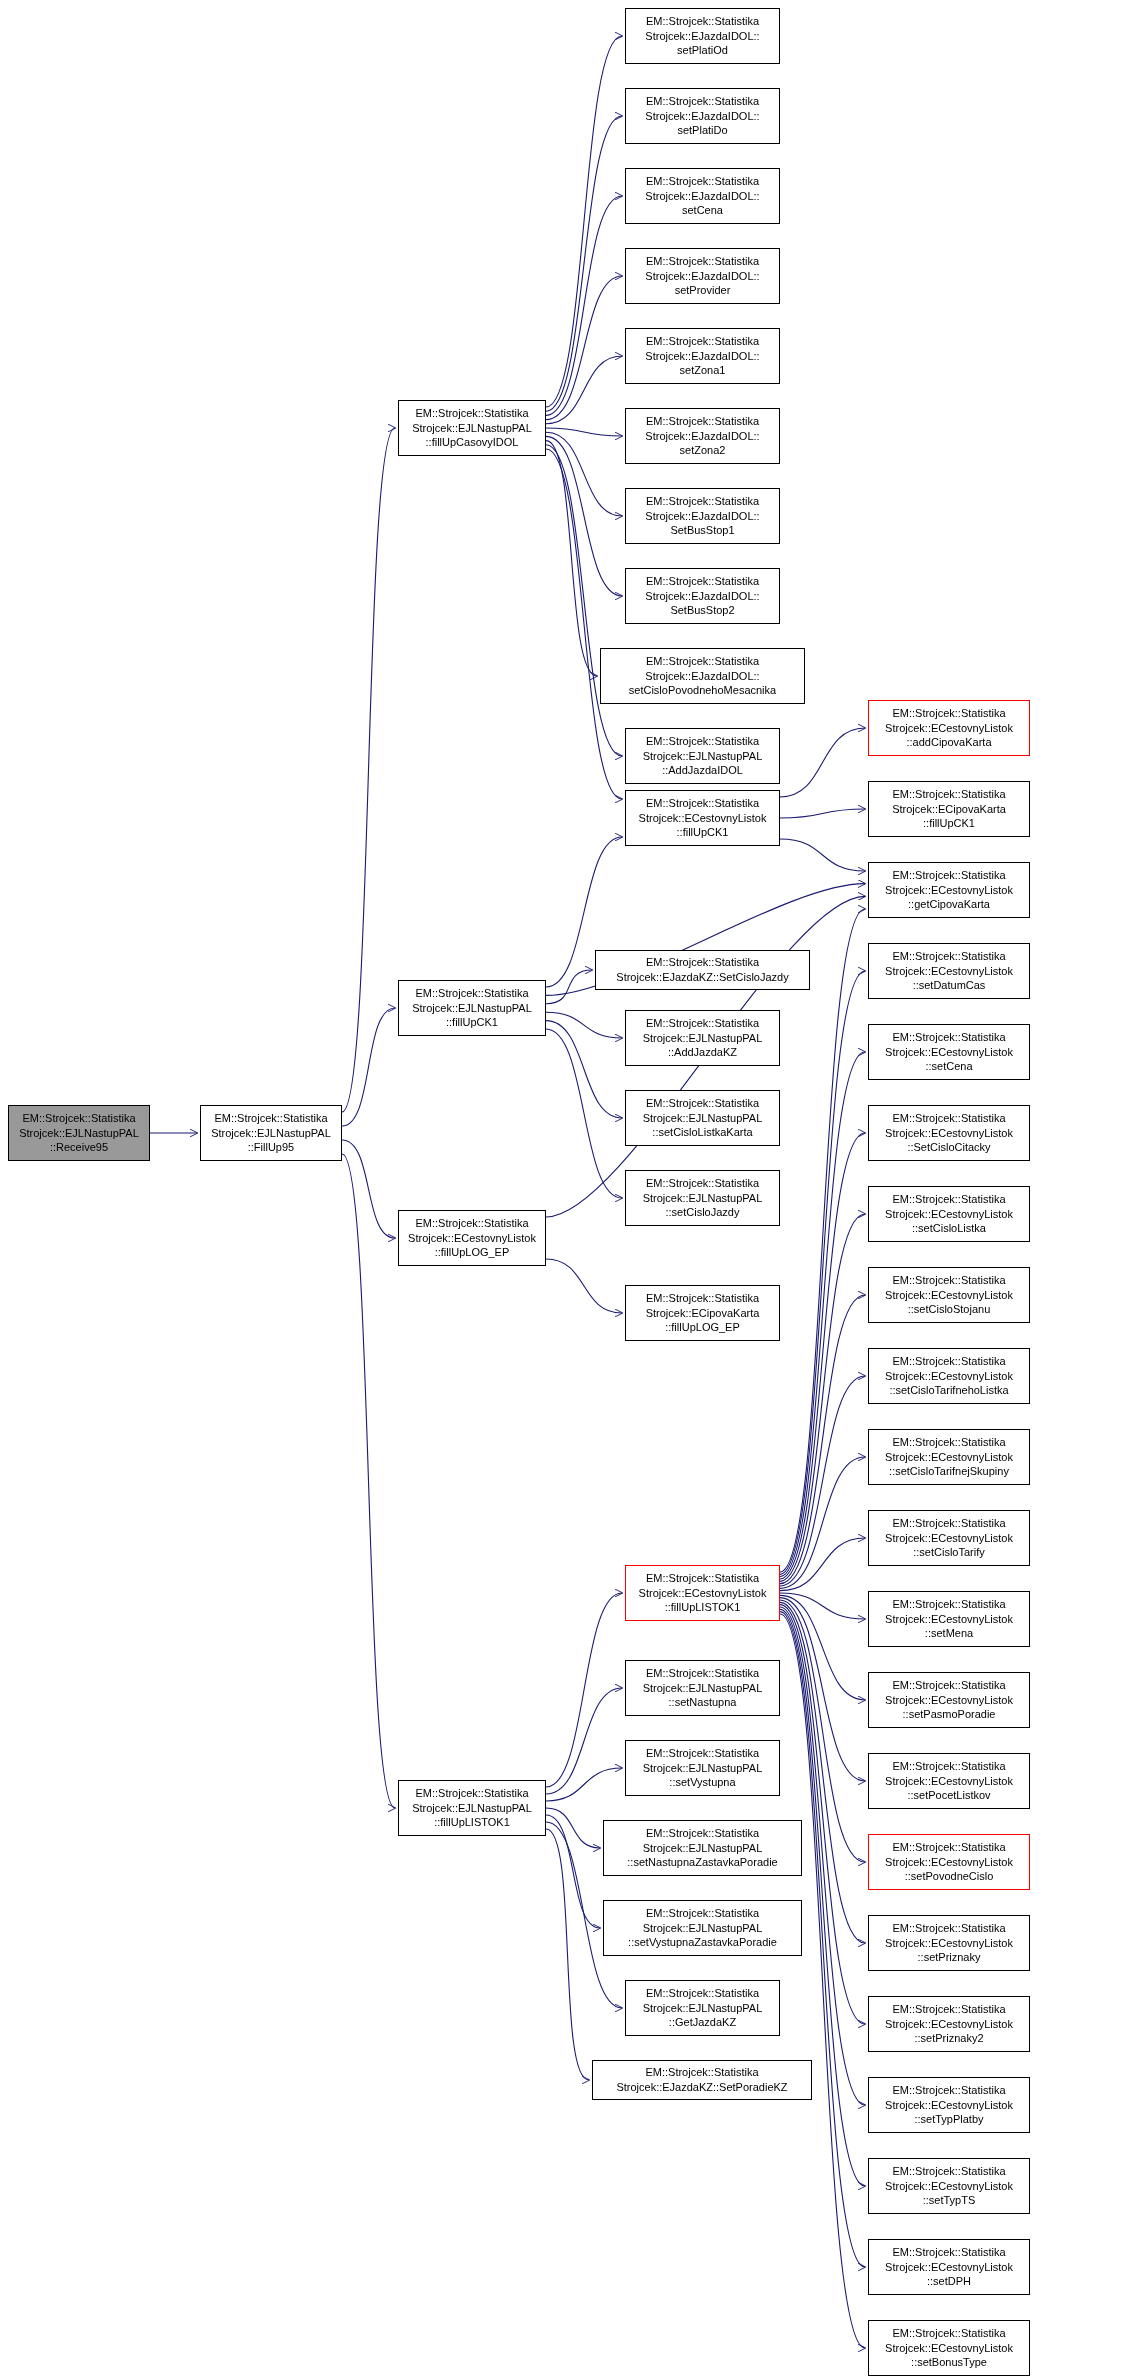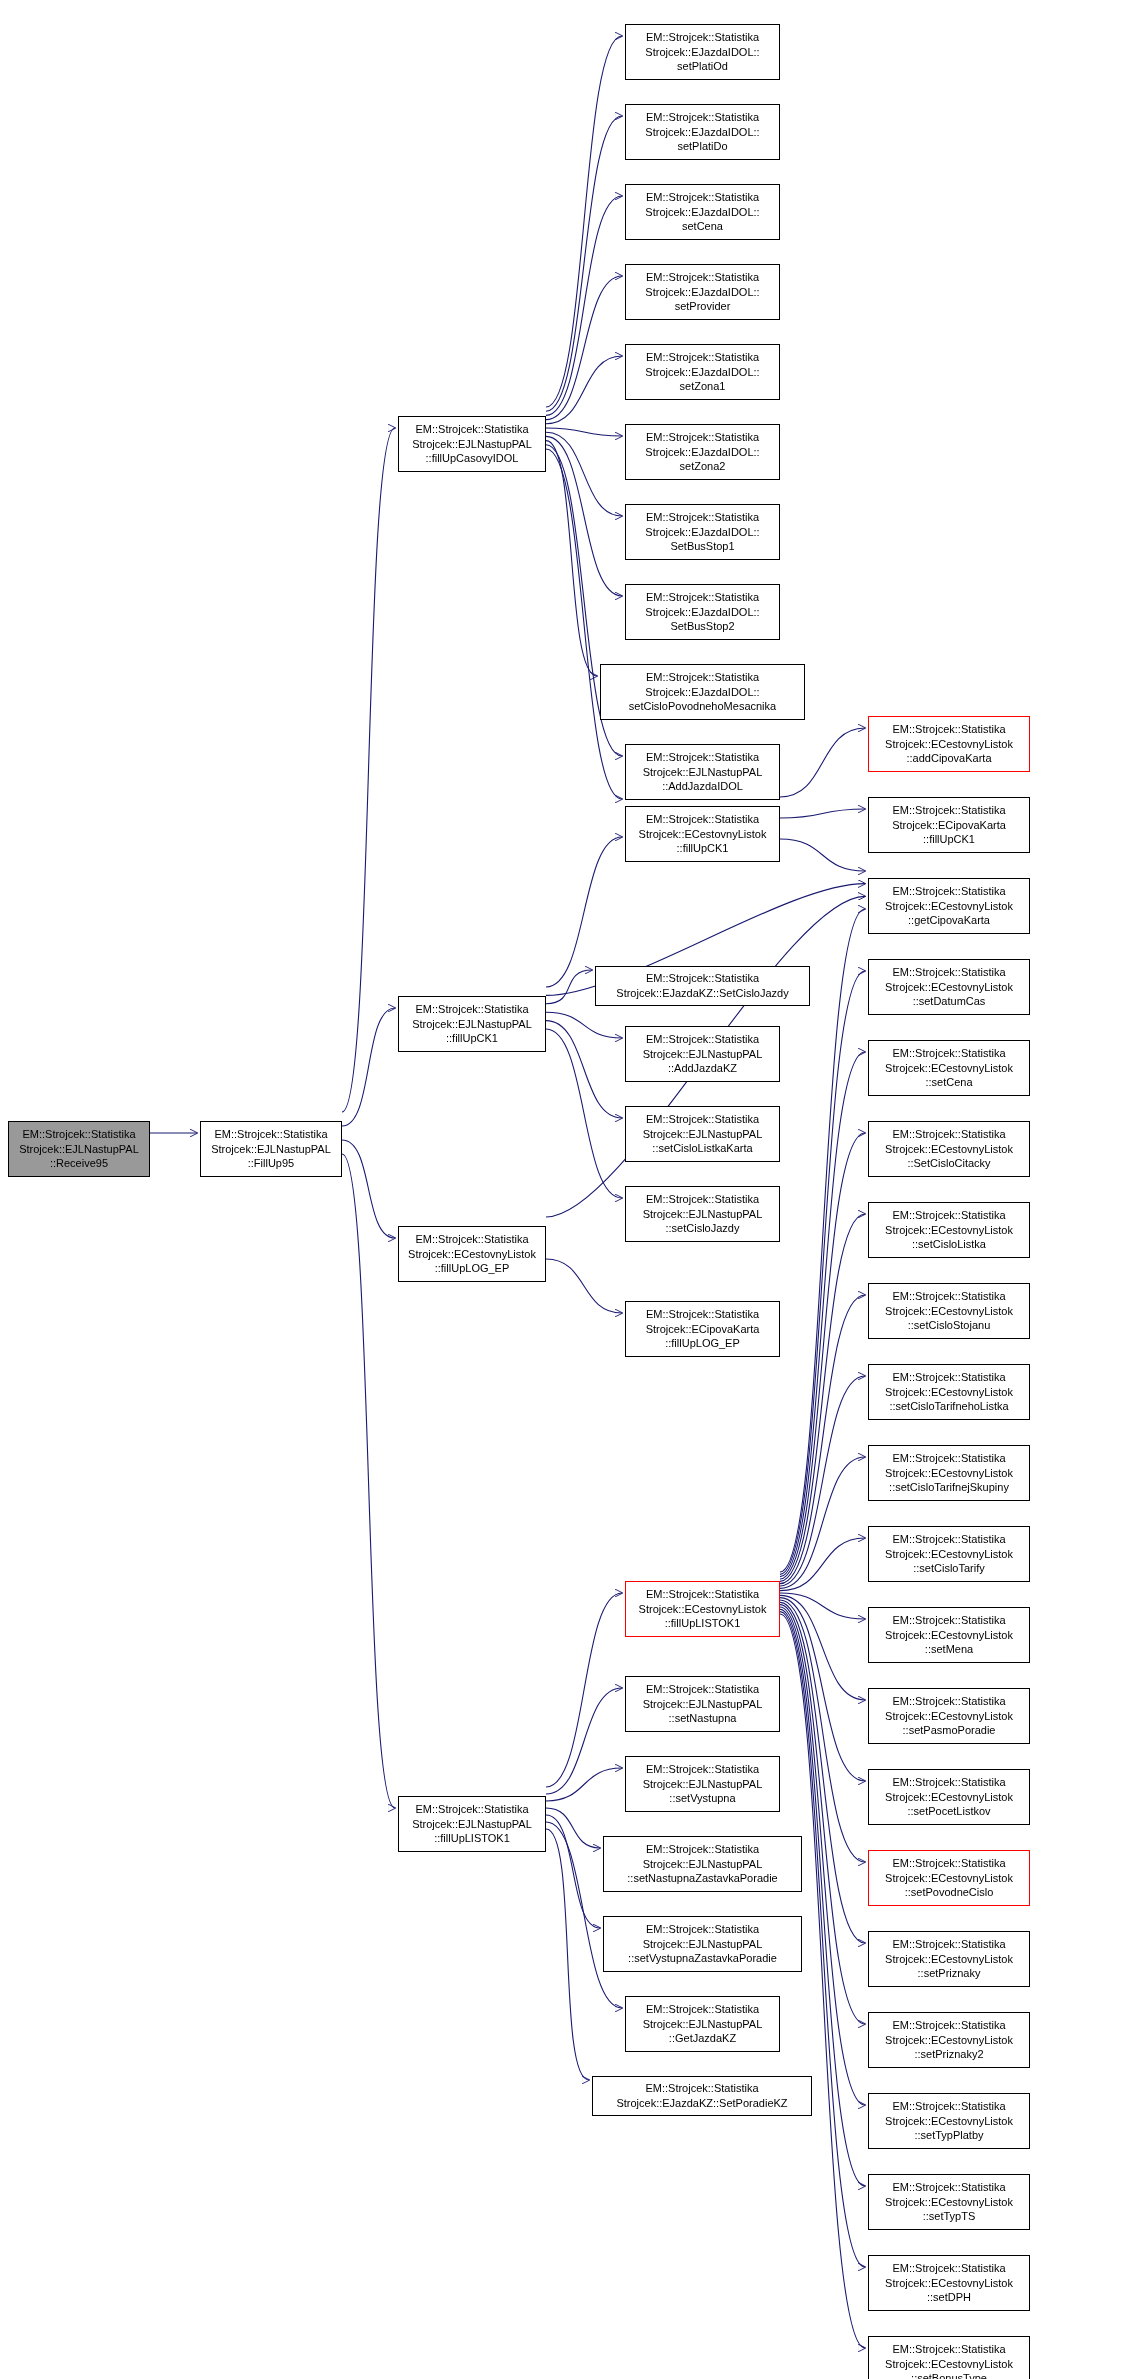--- a/index.html
+++ b/index.html
@@ -29,21 +29,20 @@
     color: #000000;
     font-size: 11px;
     line-height: 1.32;
     display: flex;
     align-items: center;
     justify-content: center;
     text-align: center;
     white-space: pre-line;
     padding: 2px 3px;
     cursor: pointer;
-    margin-top: 16px;
   }
   .node.highlight { background: #999999; }
   .node.red { border-color: #ff0000; }
 </style>
 </head>
 <body>
 
 <div class="canvas">
   <svg id="edge-layer" width="1128" height="2379" viewBox="0 0 1128 2379" xmlns="http://www.w3.org/2000/svg">
     <defs>

